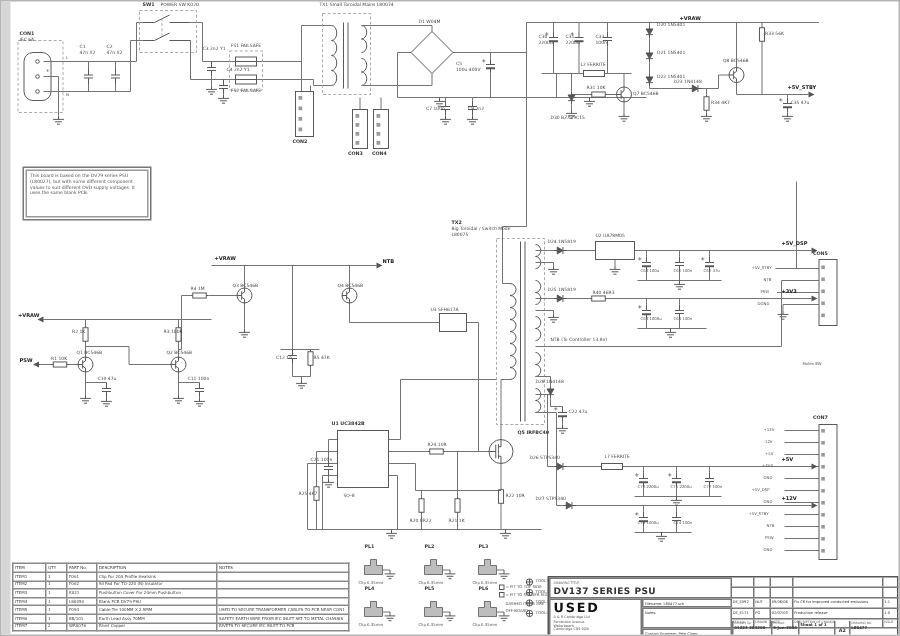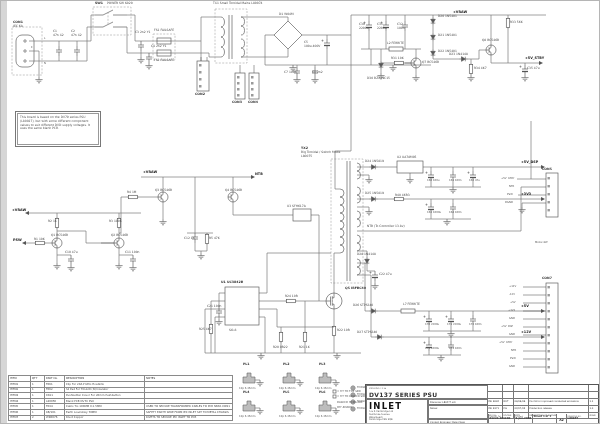--- a/index.html
+++ b/index.html
@@ -534,21 +534,21 @@
         </tbody>
     </table>
   </div>
 
   <div class="tblock">
     <div class="cell tb-title">
       <span class="tiny">DRAWING TITLE</span>
       <span class="big">DV137 SERIES PSU</span>
     </div>
     <div class="cell tb-logo">
-      <div class="mark">INLET</div>
+      <div class="mark">USED</div>
       <div class="addr">
         <div>A &amp; R Cambridge Ltd</div>
         <div>Pembroke Avenue</div>
         <div>Waterbeach</div>
         <div>Cambridge CB5 9QB</div>
       </div>
     </div>
     <div class="cell tb-file">
       <span>Filename:</span>
       <span>L80477.sch</span>

